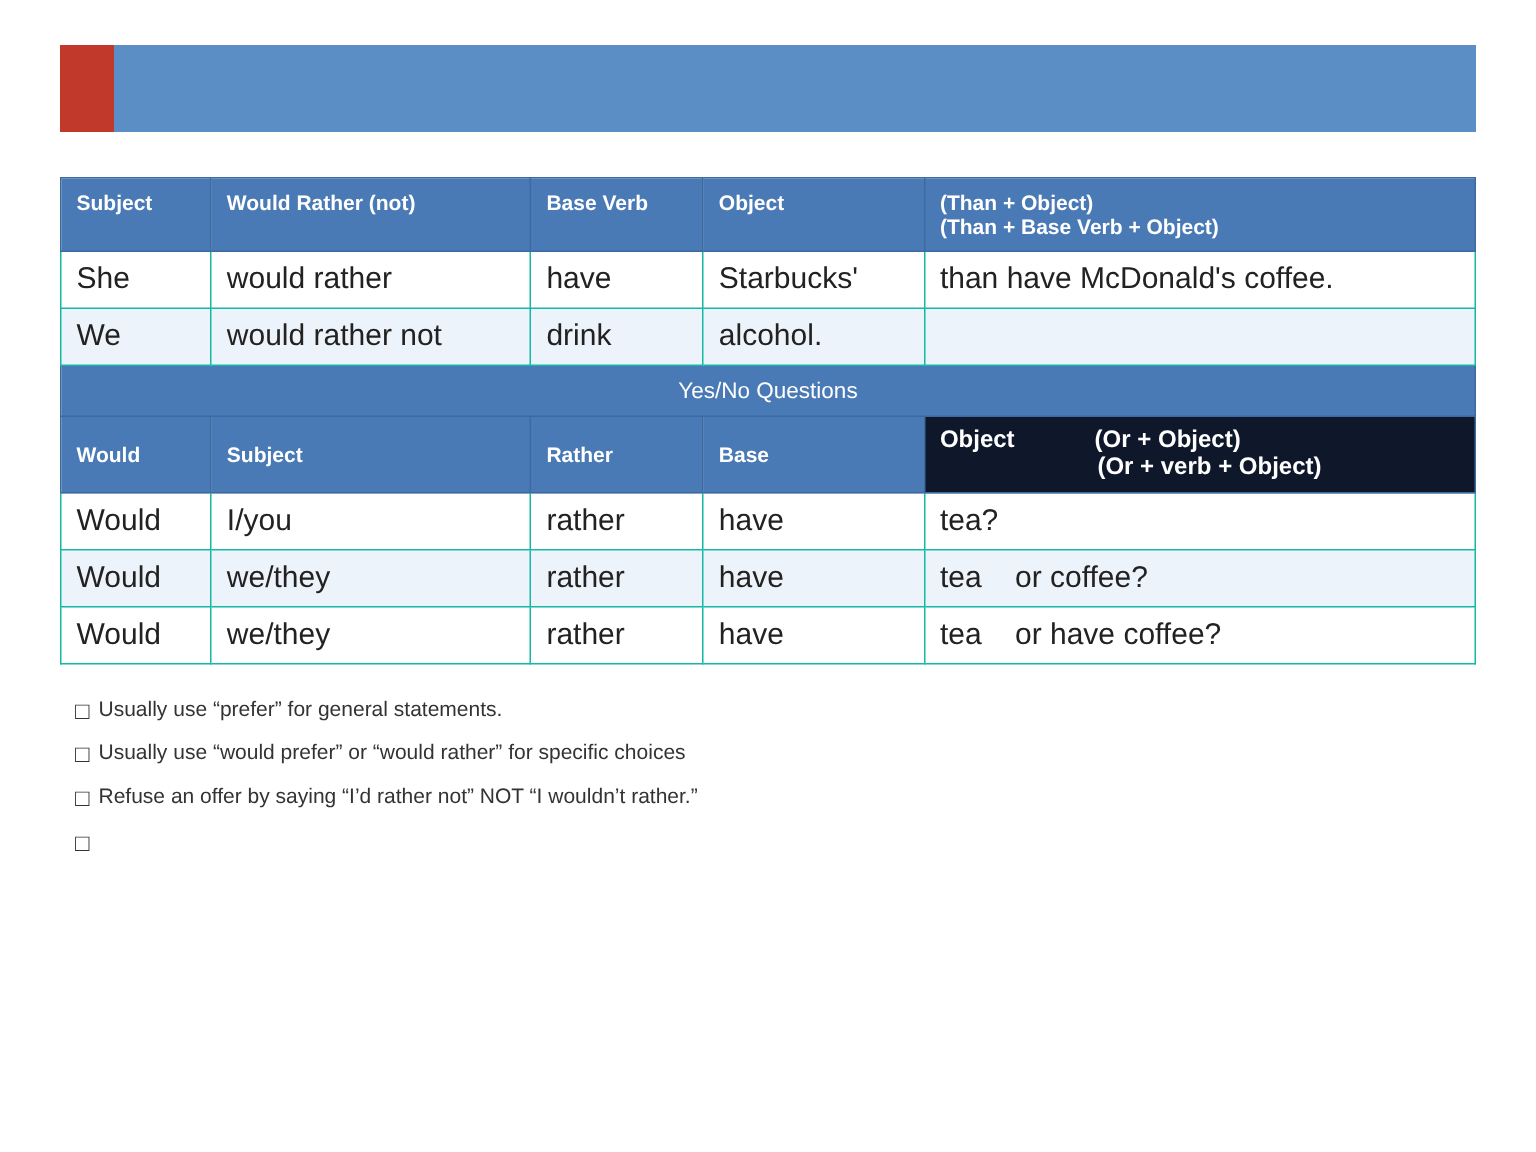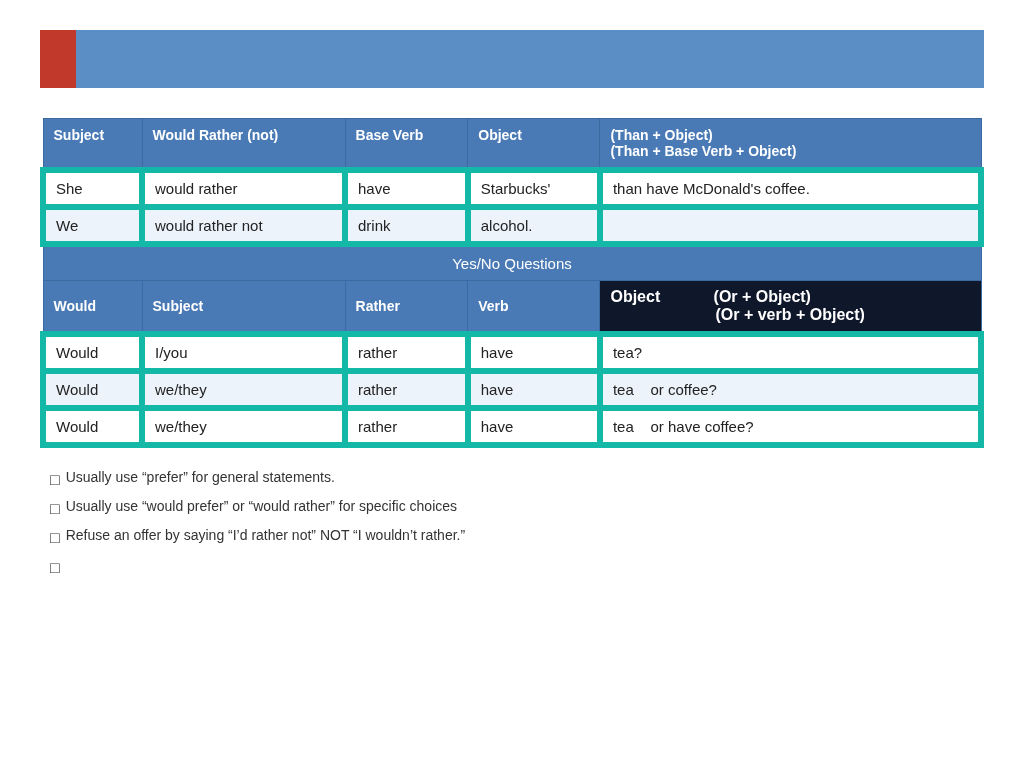--- a/index.html
+++ b/index.html
@@ -85,23 +85,23 @@
       font-size: 14px;
       padding: 8px 10px;
       border: 1px solid #3a6a9f;
       text-align: left;
       vertical-align: top;
     }
 
     .main-table td {
       background: #fff;
       color: #222;
-      font-size: 15px;
+      font-size: 20px;
       padding: 7px 10px;
-      border: 6px solid #14b8a6;
+      border: 1px solid #14b8a6;
       vertical-align: middle;
     }
 
     .main-table tr.row-even td {
       background: #edf3fa;
     }
 
     .main-table tr.section-header td {
       background: #4a7ab5;
       color: #fff;
@@ -159,21 +159,21 @@
         </tr>
 
         <tr class="section-header">
           <td colspan="5">Yes/No Questions</td>
         </tr>
 
         <tr>
           <td style="background:#4a7ab5; color:#fff; font-weight:bold; font-size:14px; border:1px solid #3a6a9f;">Would</td>
           <td style="background:#4a7ab5; color:#fff; font-weight:bold; font-size:14px; border:1px solid #3a6a9f;">Subject</td>
           <td style="background:#4a7ab5; color:#fff; font-weight:bold; font-size:14px; border:1px solid #3a6a9f;">Rather</td>
-          <td style="background:#4a7ab5; color:#fff; font-weight:bold; font-size:14px; border:1px solid #3a6a9f;">Verb</td>
+          <td style="background:#4a7ab5; color:#fff; font-weight:bold; font-size:14px; border:1px solid #3a6a9f;">Base</td>
           <td style="background:#0f172a; color:#fff; font-weight:bold; font-size:16px; border:1px solid #3a6a9f; white-space:pre-line;">Object&nbsp;&nbsp;&nbsp;&nbsp;&nbsp;&nbsp;&nbsp;&nbsp;&nbsp;&nbsp;&nbsp;&nbsp;(Or + Object)<br><span style="padding-left:105px;text-align:center;">(Or + verb + Object)</span></td>
         </tr>
 
         <tr>
           <td>Would</td>
           <td>I/you</td>
           <td>rather</td>
           <td>have</td>
           <td><span>tea?</span><span></span></td>
         </tr>

